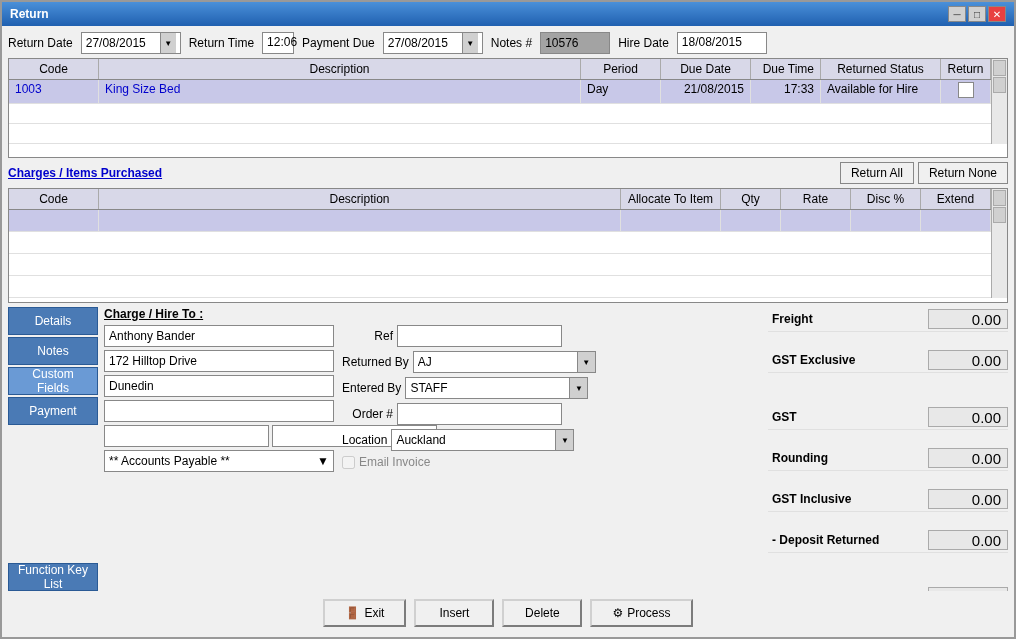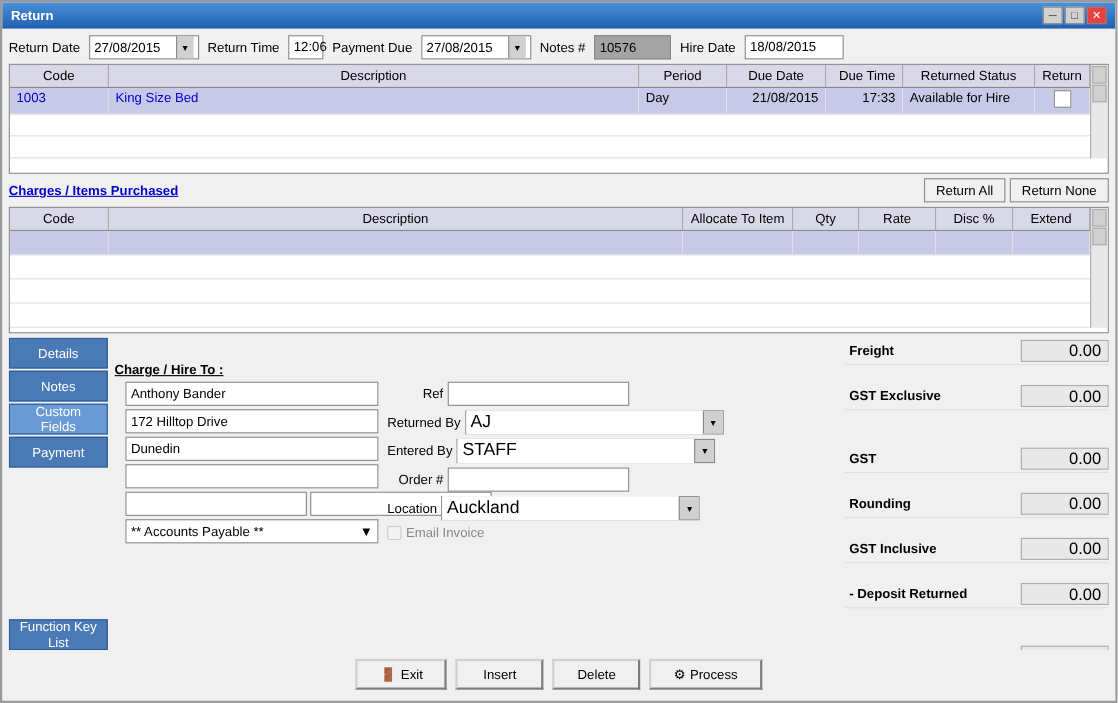--- a/index.html
+++ b/index.html
@@ -231,34 +231,32 @@
       display: flex;
       flex-direction: column;
       gap: 4px;
       overflow: hidden;
     }
     
     .charge-hire-label {
       font-weight: bold;
       font-size: 12px;
       text-decoration: underline;
-      margin-top: 22px;
     }
     
     .address-block {
       display: flex;
       gap: 8px;
     }
     
     .address-fields {
       display: flex;
       flex-direction: column;
       gap: 3px;
       width: 230px;
-      margin-left: 10px;
     }
     
     .addr-input {
       border: 1px solid #888;
       background: white;
       padding: 2px 4px;
       height: 22px;
       font-size: 12px;
       width: 100%;
     }
@@ -329,21 +327,21 @@
       border: 1px solid #888;
       background: white;
       height: 22px;
       align-items: center;
       flex: 1;
     }
     
     .combo-field input {
       border: none;
       outline: none;
-      font-size: 16px;
+      font-size: 12px;
       flex: 1;
       padding: 2px 4px;
     }
     
     .combo-arrow {
       width: 18px;
       height: 20px;
       background: #d0d0d0;
       border-left: 1px solid #888;
       display: flex;

